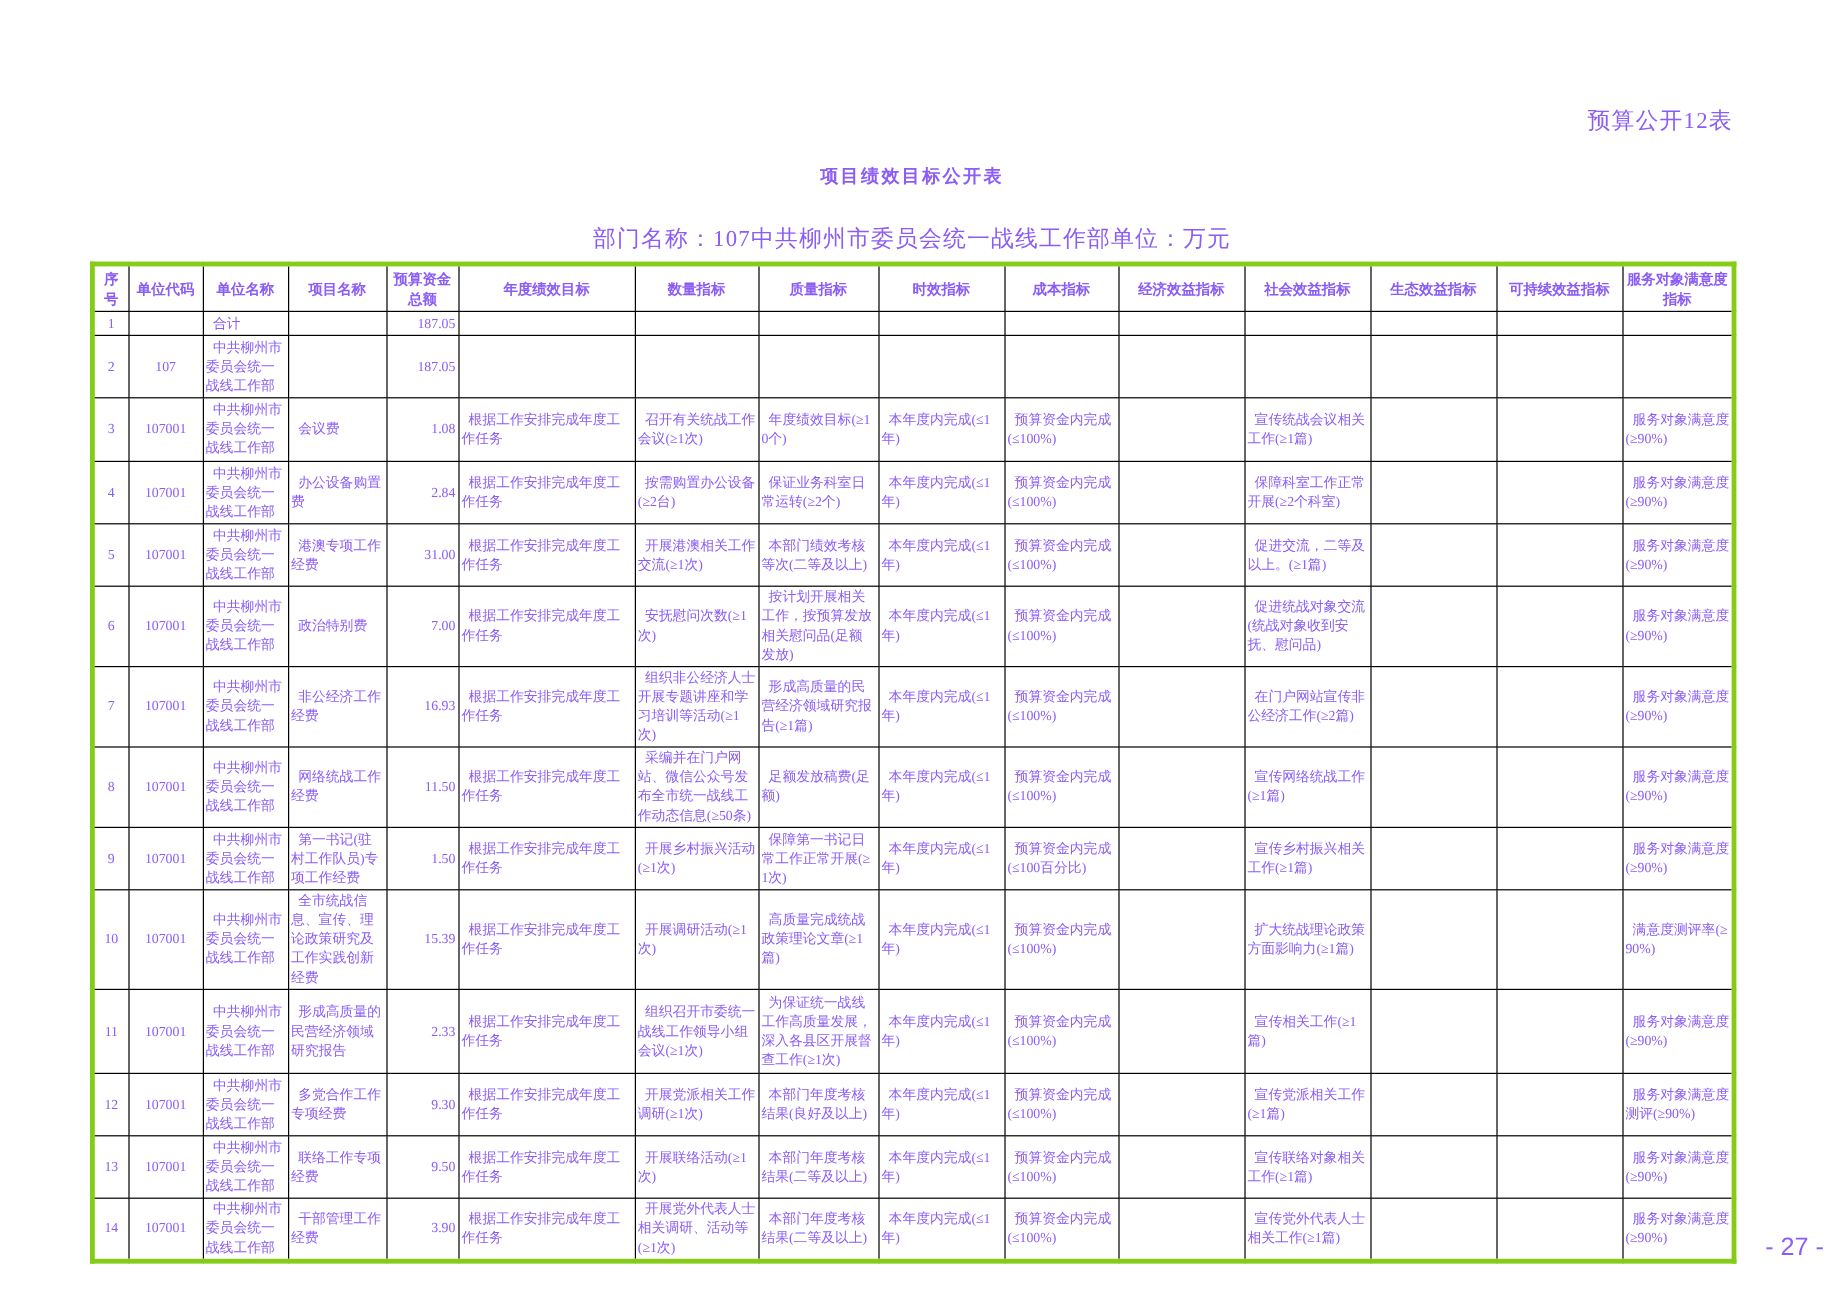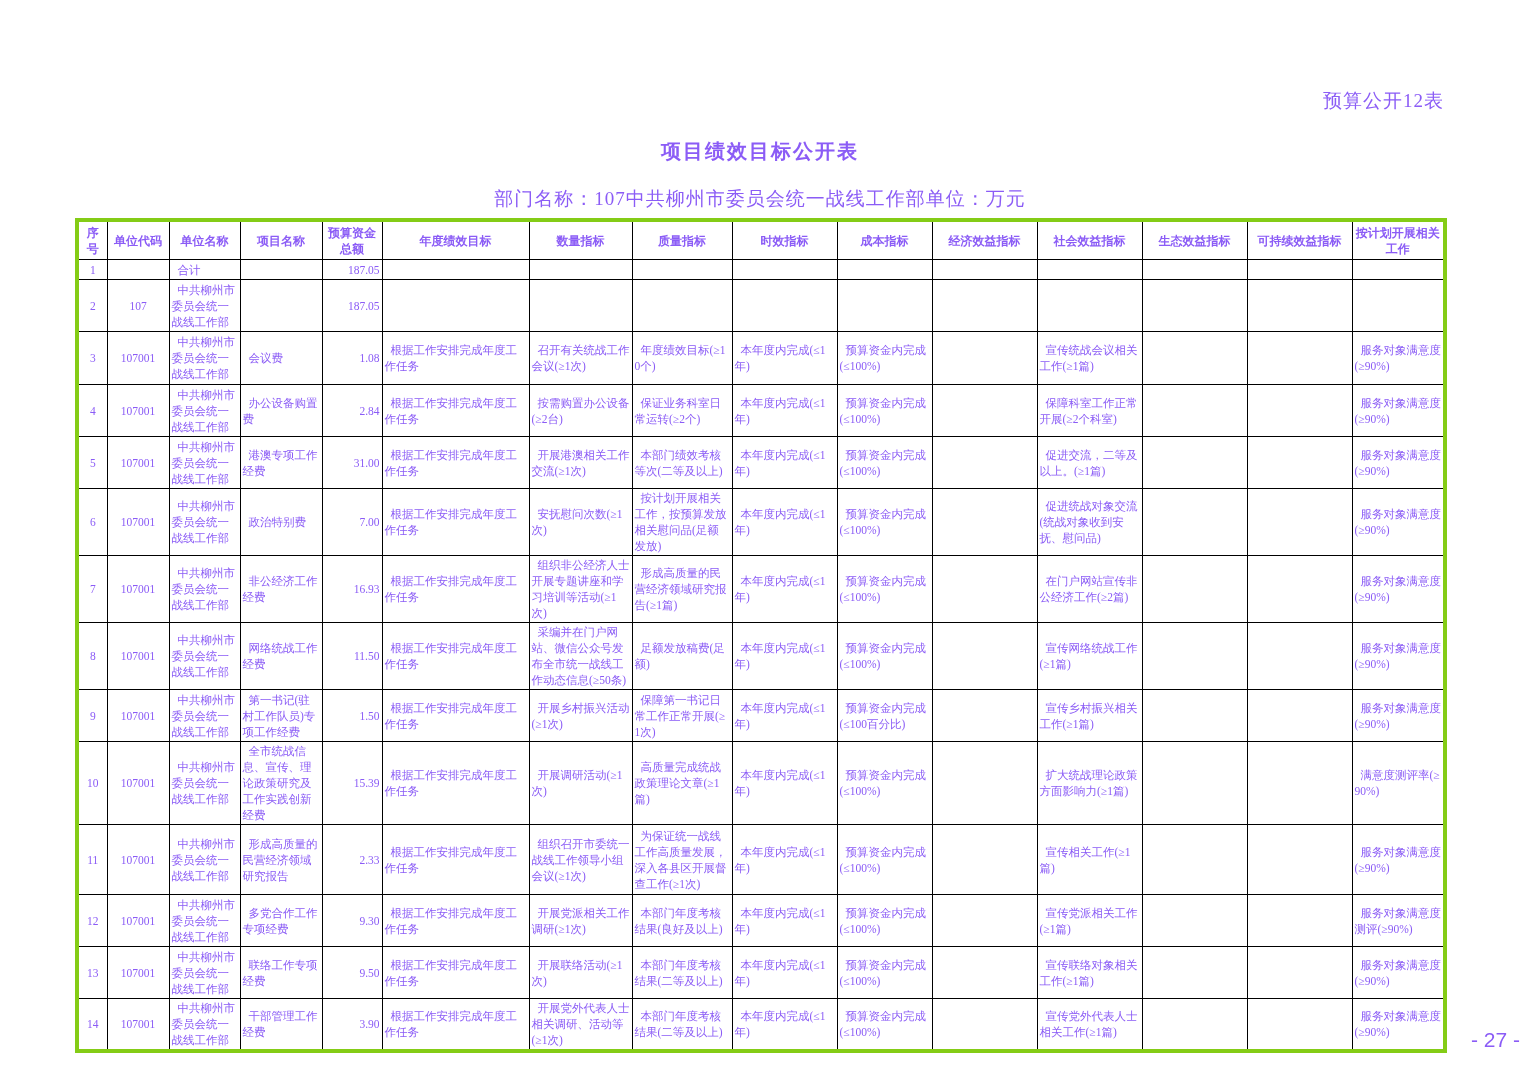--- a/index.html
+++ b/index.html
@@ -10,21 +10,21 @@
     font-family:"Liberation Serif","DejaVu Serif",serif;
     color:#8b5cf6;
     overflow:hidden;
   }
   .corner-label{
     position:absolute;top:88px;right:76px;
     font-size:19px;letter-spacing:1px;
   }
   .doc-title{
     position:absolute;top:138px;left:0;width:100%;
-    text-align:center;font-size:20px;font-weight:bold;
+    text-align:center;font-size:15px;font-weight:bold;
     letter-spacing:2px;margin:0;
   }
   .meta-row{
     position:absolute;top:186px;left:76px;width:1368px;
     display:flex;justify-content:center;
     font-size:19px;letter-spacing:1px;
   }
   table.perf{
     position:absolute;top:218px;left:75px;width:1368px;
     border-collapse:collapse;table-layout:fixed;
@@ -88,21 +88,21 @@
           <th>预算资金总额</th>
           <th>年度绩效目标</th>
           <th>数量指标</th>
           <th>质量指标</th>
           <th>时效指标</th>
           <th>成本指标</th>
           <th>经济效益指标</th>
           <th>社会效益指标</th>
           <th>生态效益指标</th>
           <th>可持续效益指标</th>
-          <th>按计划开展相关工作</th>
+          <th>服务对象满意度指标</th>
         </tr>
       </thead>
     <tbody>
         <tr style="height: 20px;">
           <td class="ac">1</td>
           <td class="ac"></td>
           <td class="al">合计</td>
           <td class="al"></td>
           <td class="ar">187.05</td>
           <td class="al"></td>

